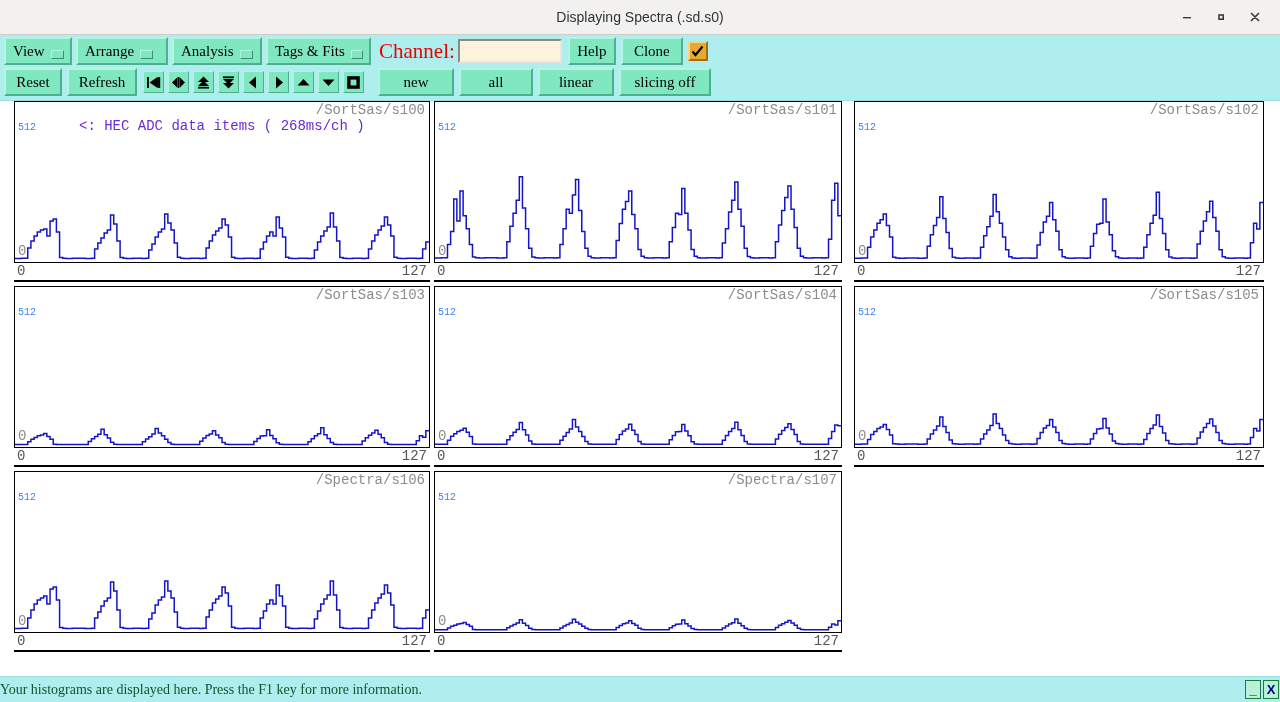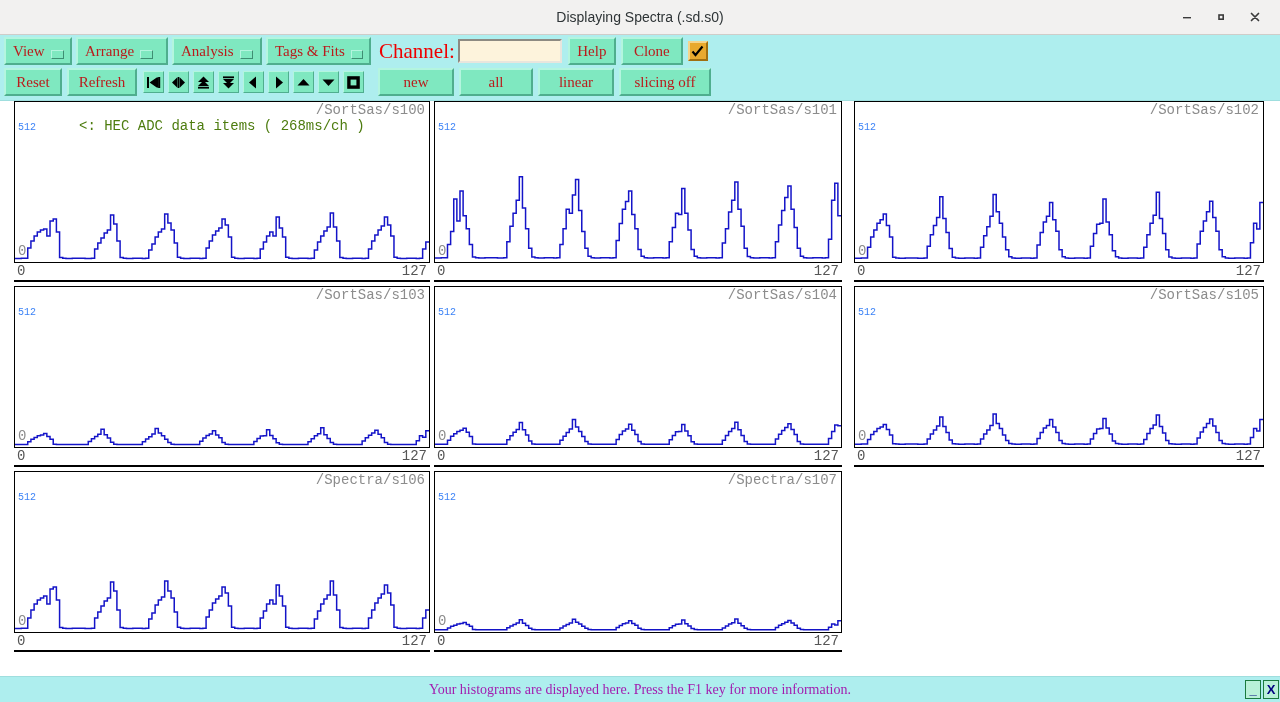--- a/index.html
+++ b/index.html
@@ -65,21 +65,21 @@
   .tb-row.r2 { top: 32px; align-items: center; }
 
   .btn {
     background: #7fe8c0;
     border-top: 2px solid #b4f5df;
     border-left: 2px solid #b4f5df;
     border-right: 2px solid #4fae8e;
     border-bottom: 2px solid #4fae8e;
     font-family: "Liberation Serif", serif;
     font-size: 15px;
-    color: #b91c1c;
+    color: #000000;
     height: 28px;
     box-sizing: border-box;
     display: flex; align-items: center; justify-content: center;
     cursor: pointer;
     padding: 0 8px;
     white-space: nowrap;
     user-select: none;
   }
   .menubtn {
     justify-content: flex-start;
@@ -179,21 +179,21 @@
     font-family: "Liberation Mono", monospace;
     font-size: 14px;
     color: #8c8c8c;
     line-height: 14px;
   }
   .plot-note {
     position: absolute;
     left: 64px; top: 17px;
     font-family: "Liberation Mono", monospace;
     font-size: 14px;
-    color: #4d7c0f;
+    color: #6d28d9;
     line-height: 14px;
     white-space: nowrap;
     text-align: right;
   }
   .plot-zero {
     position: absolute;
     left: 3px; bottom: 4px;
     font-family: "Liberation Mono", monospace;
     font-size: 14px;
     color: #8c8c8c;
@@ -233,24 +233,23 @@
     left: 0; top: 676px;
     width: 1280px; height: 26px;
     background: #aeeeee;
     border-top: 1px solid #9fdede;
     box-sizing: border-box;
   }
   .status-text {
     position: absolute;
     left: 0; top: 0; width: 1280px;
     line-height: 25px;
-    text-align: center;
     font-family: "Liberation Serif", serif;
     font-size: 14px;
-    color: #a21caf;
+    color: #14532d;
   }
   .corner-btns {
     position: absolute;
     right: 1px; top: 3px;
     display: flex; gap: 2px;
   }
   .corner-btn {
     width: 16px; height: 19px;
     background: #b8f0d8;
     border: 1px solid #1a7a3f;

